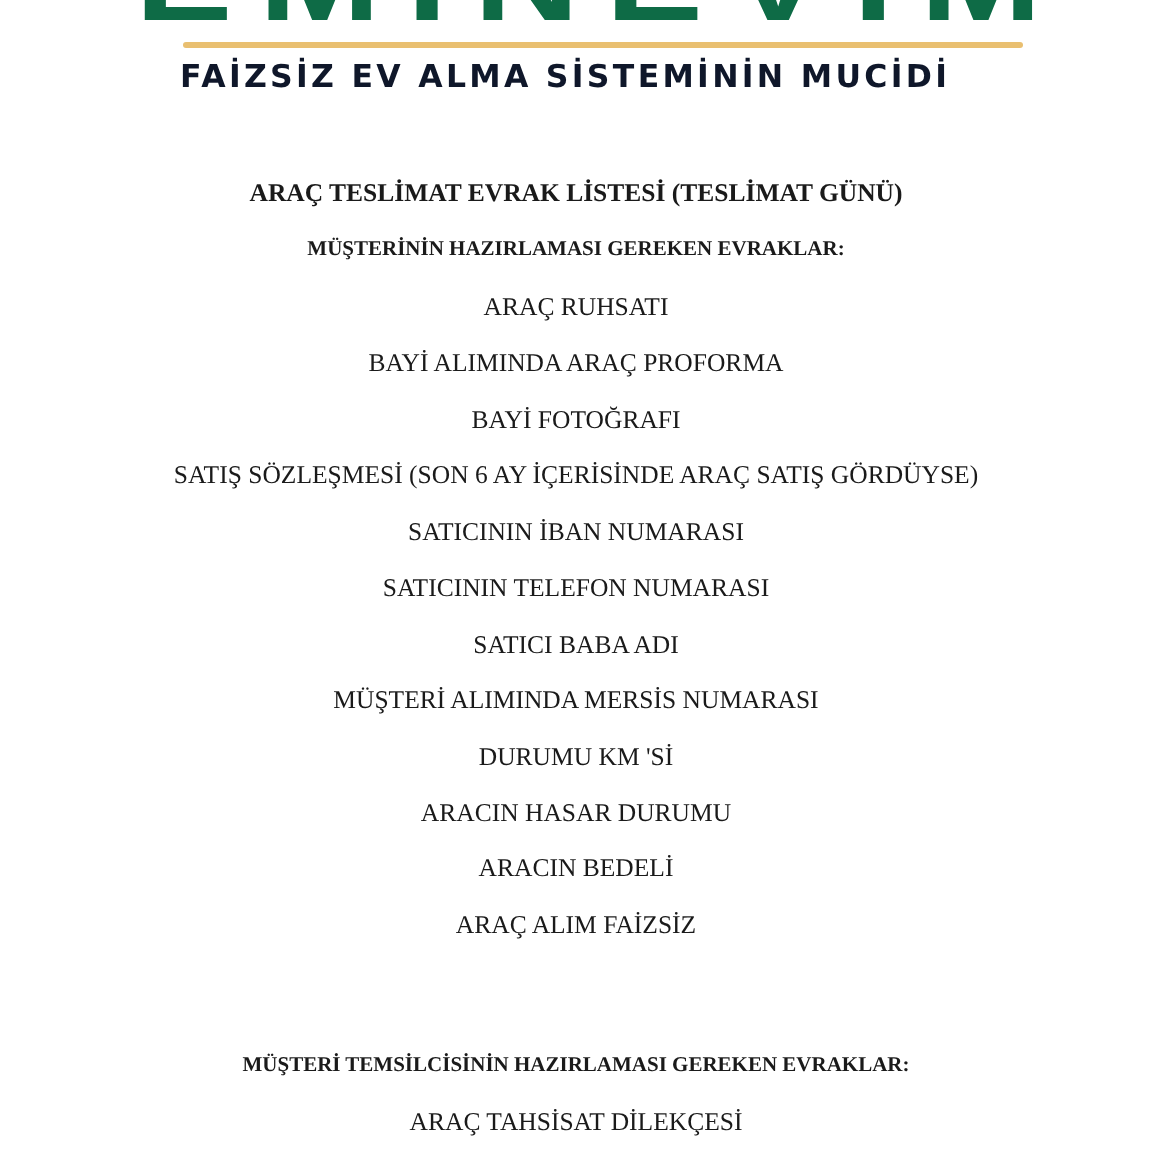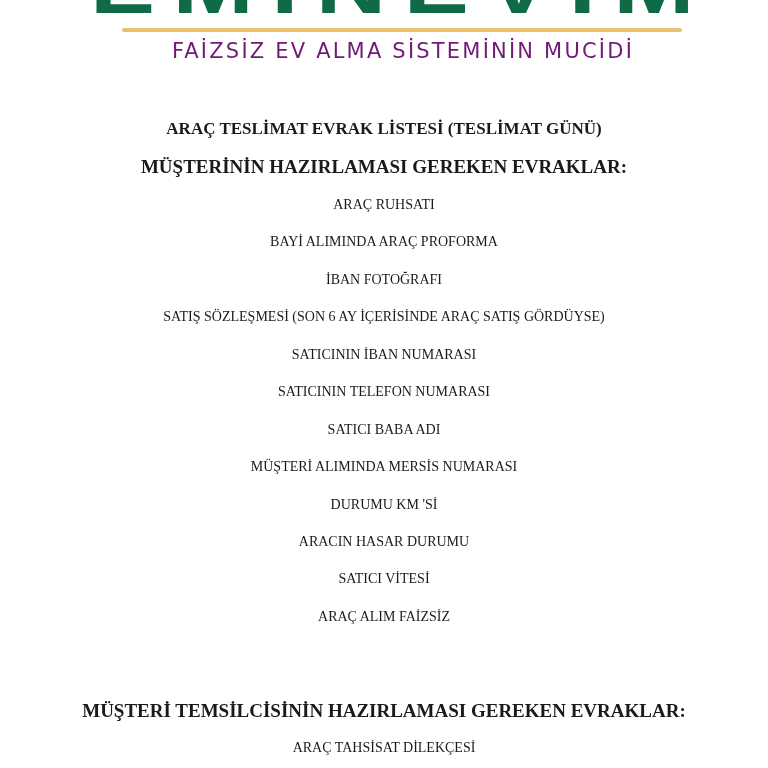--- a/index.html
+++ b/index.html
@@ -19,52 +19,52 @@
     text-align: center; white-space: nowrap; overflow: hidden;
     transform: scaleX(1.25); transform-origin: center;
   }
   .gold-rule {
     position: absolute; left: 122px; top: 28px; width: 560px; height: 4px;
     background: #e9bf70; border-radius: 2px;
   }
   .tagline {
     position: absolute; left: 120px; top: 38px; width: 566px;
     font-family: "DejaVu Sans", "Liberation Sans", sans-serif;
-    font-weight: normal; font-size: 21px; line-height: 26px;
-    color: #701a75; letter-spacing: 2.2px; text-align: center; white-space: nowrap;
+    font-weight: bold; font-size: 21px; line-height: 26px;
+    color: #0f172a; letter-spacing: 2.2px; white-space: nowrap;
   }
   .doc { position: absolute; left: 0; top: 0; width: 768px; }
   .line {
     position: absolute; left: 0; width: 768px; text-align: center;
-    white-space: nowrap; font-size: 14px; line-height: 20px;
+    white-space: nowrap; font-size: 17px; line-height: 20px;
   }
   .title { font-weight: bold; font-size: 17px; }
-  .heading { font-weight: bold; font-size: 19px; }
+  .heading { font-weight: bold; font-size: 14px; }
 </style>
 </head>
 <body>
 
 <div>
   <div class="logo-word">EMİNEVİM</div>
   <div class="gold-rule"></div>
   <div class="tagline">FAİZSİZ EV ALMA SİSTEMİNİN MUCİDİ</div>
 </div>
 
 <div class="doc">
   <div class="line title" style="top:119px">ARAÇ TESLİMAT EVRAK LİSTESİ (TESLİMAT GÜNÜ)</div>
   <div class="line heading" style="top:157px">MÜŞTERİNİN HAZIRLAMASI GEREKEN EVRAKLAR:</div>
 
   <div class="line" style="top:195px">ARAÇ RUHSATI</div>
   <div class="line" style="top:232px">BAYİ ALIMINDA ARAÇ PROFORMA</div>
-  <div class="line" style="top:270px">İBAN FOTOĞRAFI</div>
+  <div class="line" style="top:270px">BAYİ FOTOĞRAFI</div>
   <div class="line" style="top:307px">SATIŞ SÖZLEŞMESİ (SON 6 AY İÇERİSİNDE ARAÇ SATIŞ GÖRDÜYSE)</div>
   <div class="line" style="top:345px">SATICININ İBAN NUMARASI</div>
   <div class="line" style="top:382px">SATICININ TELEFON NUMARASI</div>
   <div class="line" style="top:420px">SATICI BABA ADI</div>
   <div class="line" style="top:457px">MÜŞTERİ ALIMINDA MERSİS NUMARASI</div>
   <div class="line" style="top:495px">DURUMU KM 'Sİ</div>
   <div class="line" style="top:532px">ARACIN HASAR DURUMU</div>
-  <div class="line" style="top:569px">SATICI VİTESİ</div>
+  <div class="line" style="top:569px">ARACIN BEDELİ</div>
   <div class="line" style="top:607px">ARAÇ ALIM FAİZSİZ</div>
 
   <div class="line heading" style="top:701px">MÜŞTERİ TEMSİLCİSİNİN HAZIRLAMASI GEREKEN EVRAKLAR:</div>
   <div class="line" style="top:738px">ARAÇ TAHSİSAT DİLEKÇESİ</div>
 </div>
 
 </body></html>

